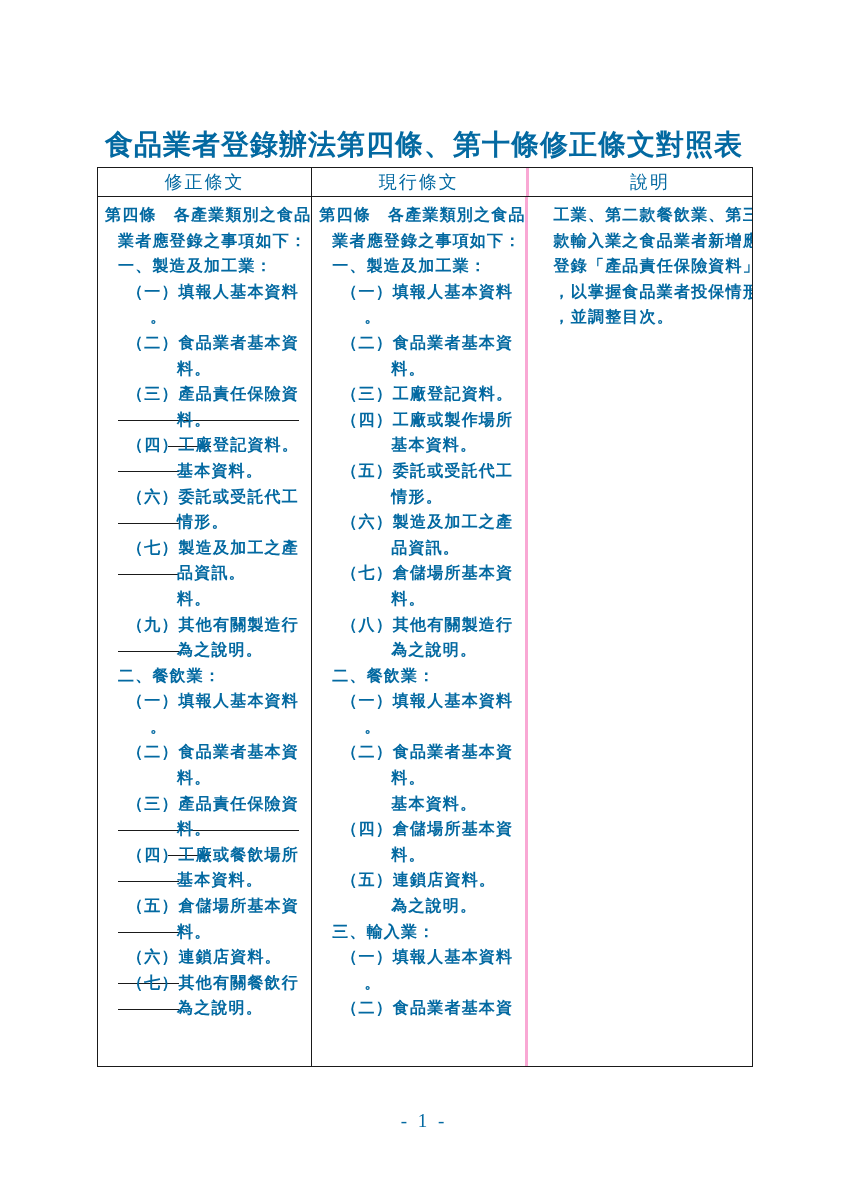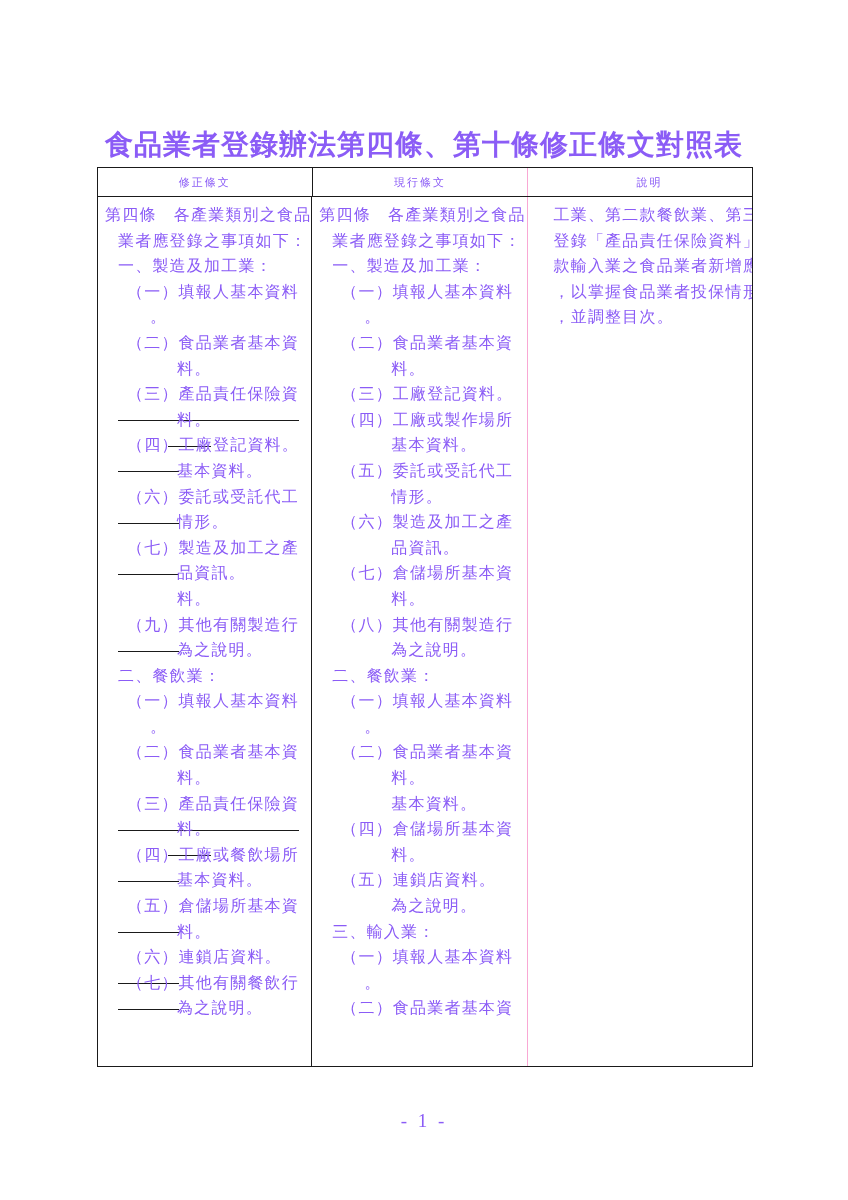--- a/index.html
+++ b/index.html
@@ -1,21 +1,21 @@
 <!DOCTYPE html>
 <html><head>
 <meta charset="utf-8">
 <style>
   html, body { margin: 0; padding: 0; background: #ffffff; }
   .page {
     position: relative;
     width: 848px;
     height: 1200px;
     background: #ffffff;
-    color: #8b5cf6;
+    color: #0369a1;
     font-family: "Liberation Serif", "DejaVu Serif", serif;
     overflow: hidden;
   }
   .doc-title {
     position: absolute;
     top: 126px;
     left: 0;
     width: 100%;
     text-align: center;
     font-size: 28px;
@@ -35,33 +35,33 @@
   }
   .header-row {
     display: flex;
     height: 28px;
     border-bottom: 1px solid #1a1a1a;
     flex: 0 0 auto;
   }
   .hcell {
     line-height: 28px;
     text-align: center;
-    font-size: 11px;
+    font-size: 18px;
     letter-spacing: 2px;
     overflow: hidden;
     white-space: nowrap;
   }
-  .body-row { display: flex; flex: 1 1 auto; min-height: 0; }
+  .body-row { display: flex; flex: 1 1 auto; min-height: 0; font-weight: bold; }
   .bcell {
     padding-top: 5px;
     overflow: hidden;
     box-sizing: border-box;
   }
   .c1 { width: 220px; border-right: 1px solid #1a1a1a; }
-  .c2 { width: 221px; border-right: 1px solid #f9a8d4; }
+  .c2 { width: 221px; border-right: 3px solid #f9a8d4; }
   .c3 { width: 211px; margin-left: 19px; }
   .line {
     height: 25.6px;
     line-height: 25.6px;
     font-size: 16px;
     letter-spacing: 1.2px;
     white-space: nowrap;
   }
   .i-art  { padding-left: 7px;  }
   .i-sub  { padding-left: 20px; }
@@ -162,22 +162,22 @@
           <div class="line i-cont"><span>料。</span></div>
           <div class="line i-item"><span>（五）連鎖店資料。</span></div>
           <div class="line i-cont"><span>為之說明。</span></div>
           <div class="line i-sub"><span>三、輸入業：</span></div>
           <div class="line i-item"><span>（一）填報人基本資料</span></div>
           <div class="line i-dot"><span>。</span></div>
           <div class="line i-item"><span>（二）食品業者基本資</span></div>
         </div>
       <div class="bcell c3">
           <div class="line i-para"><span>工業、第二款餐飲業、第三</span></div>
+          <div class="line i-para"><span>款輸入業之食品業者新增應</span></div>
           <div class="line i-para"><span>登錄「產品責任保險資料」</span></div>
-          <div class="line i-para"><span>款輸入業之食品業者新增應</span></div>
           <div class="line i-para"><span>，以掌握食品業者投保情形</span></div>
           <div class="line i-para"><span>，並調整目次。</span></div>
         </div>
     </div>
   </div>
 
   <div class="page-footer">- 1 -</div>
 
 </div>
 

